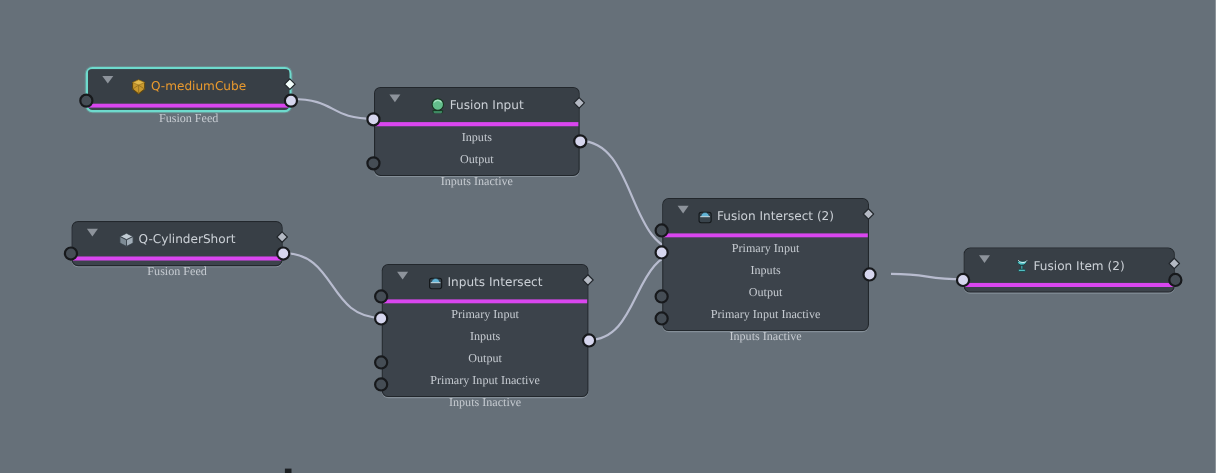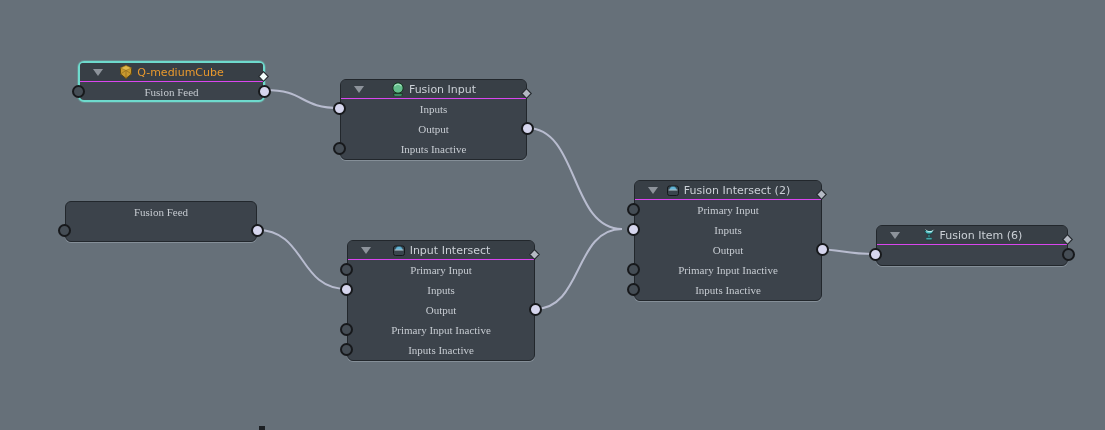--- a/index.html
+++ b/index.html
@@ -2,21 +2,21 @@
 <html><head>
 <meta charset="utf-8">
 <style>
   html,body{margin:0;padding:0;}
   body{font-family:"DejaVu Sans","Liberation Sans",sans-serif;}
   #canvas{position:relative;overflow:hidden;}
   #wire-layer{position:absolute;left:0;top:0;z-index:1;}
   .node{position:absolute;z-index:2;background:#3c434b;border:1px solid #22272c;
         border-radius:6px;box-shadow:0 1px 0 rgba(205,215,224,0.30);box-sizing:border-box;}
   .node.selected{border:2px solid #6edacd;box-shadow:0 0 0 1px rgba(110,218,205,0.25);}
-  .node-header{position:relative;height:19px;background:#383f46;border-bottom:1px solid #d946ef;
+  .node-header{position:relative;height:35px;background:#383f46;border-bottom:4px solid #d946ef;
         border-radius:5px 5px 0 0;display:flex;align-items:center;justify-content:center;
         box-sizing:border-box;gap:4px;}
   .node.selected .node-header{border-radius:3px 3px 0 0;}
   .tri{position:absolute;left:13px;top:6px;width:0;height:0;
         border-left:5px solid transparent;border-right:5px solid transparent;
         border-top:7px solid #8d939b;}
   .hdr-icon{display:flex;align-items:center;}
   .hdr-title{font-size:11px;color:#cbd0d6;white-space:nowrap;line-height:19px;}
   .diamond{position:absolute;right:-6px;top:4px;width:11px;height:11px;}
   .node-row{position:relative;height:20px;display:flex;align-items:center;justify-content:center;font-family:Liberation Serif, serif;}
@@ -83,37 +83,51 @@
       <div class="node-row">
         <span class="row-label">Output</span>
       </div>
       <span class="port right connected" style="top: 42px;"></span>
       <div class="node-row">
         <span class="row-label">Inputs Inactive</span>
       </div>
       <span class="port left empty" style="top: 62px;"></span>
     </div>
     <div class="node" style="left: 65px; top: 201px; width: 192px; height: 41px;">
+      <div class="node-header">
+        <span class="tri"></span>
+        <span class="hdr-icon">
+          <svg width="14" height="14" viewBox="0 0 14 14">
+            <polygon points="7,1 13,4 7,7 1,4" fill="#c2ccd4" stroke="#39424a" stroke-width="0.8"></polygon>
+            <polygon points="1,4 7,7 7,13 1,10" fill="#7e8b95" stroke="#39424a" stroke-width="0.8"></polygon>
+            <polygon points="13,4 7,7 7,13 13,10" fill="#a2aeb8" stroke="#39424a" stroke-width="0.8"></polygon>
+          </svg>
+        </span>
+        <span class="hdr-title" style="color: rgb(203, 208, 214);">Q-CylinderShort</span>
+        <span class="diamond"><svg width="11" height="11" viewBox="0 0 12 12">
+            <polygon points="6,0.8 11.2,6 6,11.2 0.8,6" fill="#b4b9c3" stroke="#22272c" stroke-width="1.2"></polygon>
+          </svg></span>
+      </div>
       <div class="node-row">
         <span class="row-label">Fusion Feed</span>
       </div>
       <span class="port left empty" style="top: 22px;"></span>
       <span class="port right connected" style="top: 22px;"></span>
     </div>
     <div class="node" style="left: 347px; top: 240px; width: 188px; height: 121px;">
       <div class="node-header">
         <span class="tri"></span>
         <span class="hdr-icon">
           <svg width="14" height="14" viewBox="0 0 14 14">
             <rect x="1.5" y="3" width="11" height="9.5" rx="2" fill="#39444c" stroke="#14181b" stroke-width="1"></rect>
             <path d="M3.2,7 A3.8,3.8 0 0 1 10.8,7 Z" fill="#62b4d6" stroke="#1d3a47" stroke-width="0.5"></path>
             <line x1="2.6" y1="7" x2="11.4" y2="7" stroke="#cfe3ec" stroke-width="0.9"></line>
           </svg>
         </span>
-        <span class="hdr-title" style="color: rgb(203, 208, 214);">Input Intersect</span>
+        <span class="hdr-title" style="color: rgb(203, 208, 214);">Inputs Intersect</span>
         <span class="diamond"><svg width="11" height="11" viewBox="0 0 12 12">
             <polygon points="6,0.8 11.2,6 6,11.2 0.8,6" fill="#b4b9c3" stroke="#22272c" stroke-width="1.2"></polygon>
           </svg></span>
       </div>
       <div class="node-row">
         <span class="row-label">Primary Input</span>
       </div>
       <span class="port left empty" style="top: 22px;"></span>
       <div class="node-row">
         <span class="row-label">Inputs</span>
@@ -125,21 +139,21 @@
       <span class="port right connected" style="top: 62px;"></span>
       <div class="node-row">
         <span class="row-label">Primary Input Inactive</span>
       </div>
       <span class="port left empty" style="top: 82px;"></span>
       <div class="node-row">
         <span class="row-label">Inputs Inactive</span>
       </div>
       <span class="port left empty" style="top: 102px;"></span>
     </div>
-    <div class="node" style="left: 634px; top: 180px; width: 188px; height: 121px;">
+    <div class="node" style="left: 602px; top: 180px; width: 188px; height: 121px;">
       <div class="node-header">
         <span class="tri"></span>
         <span class="hdr-icon">
           <svg width="14" height="14" viewBox="0 0 14 14">
             <rect x="1.5" y="3" width="11" height="9.5" rx="2" fill="#39444c" stroke="#14181b" stroke-width="1"></rect>
             <path d="M3.2,7 A3.8,3.8 0 0 1 10.8,7 Z" fill="#62b4d6" stroke="#1d3a47" stroke-width="0.5"></path>
             <line x1="2.6" y1="7" x2="11.4" y2="7" stroke="#cfe3ec" stroke-width="0.9"></line>
           </svg>
         </span>
         <span class="hdr-title" style="color: rgb(203, 208, 214);">Fusion Intersect (2)</span>
@@ -172,21 +186,21 @@
       <div class="node-header">
         <span class="tri"></span>
         <span class="hdr-icon">
           <svg width="14" height="14" viewBox="0 0 14 14">
             <path d="M2.8,2.5 L11.2,2.5 C11.2,7.2 2.8,7.2 2.8,2.5 Z" fill="#54c3c8" stroke="#123d3f" stroke-width="0.8"></path>
             <rect x="6.2" y="6.4" width="1.6" height="3.4" fill="#54c3c8" stroke="#123d3f" stroke-width="0.6"></rect>
             <rect x="3.8" y="9.8" width="6.4" height="2" rx="1" fill="#54c3c8" stroke="#123d3f" stroke-width="0.7"></rect>
             <path d="M3.6,1.6 C6,4.4 10,4.2 11.6,1.8" fill="none" stroke="#e6fbfb" stroke-width="0.8"></path>
           </svg>
         </span>
-        <span class="hdr-title" style="color: rgb(203, 208, 214);">Fusion Item (6)</span>
+        <span class="hdr-title" style="color: rgb(203, 208, 214);">Fusion Item (2)</span>
         <span class="diamond"><svg width="11" height="11" viewBox="0 0 12 12">
             <polygon points="6,0.8 11.2,6 6,11.2 0.8,6" fill="#b4b9c3" stroke="#22272c" stroke-width="1.2"></polygon>
           </svg></span>
       </div>
       <span class="port left connected" style="top: 22px;"></span>
       <span class="port right empty" style="top: 22px;"></span>
     </div>
     <div class="fragment" style="left: 259px; top: 426px; width: 6px; height: 4px;"></div>
   </div>
 

